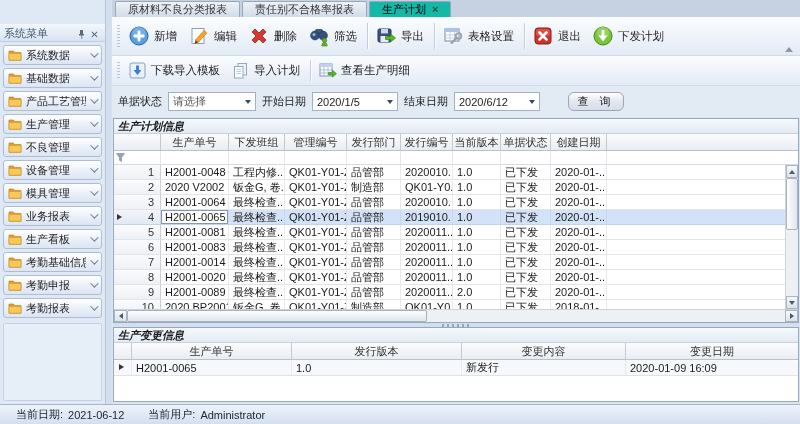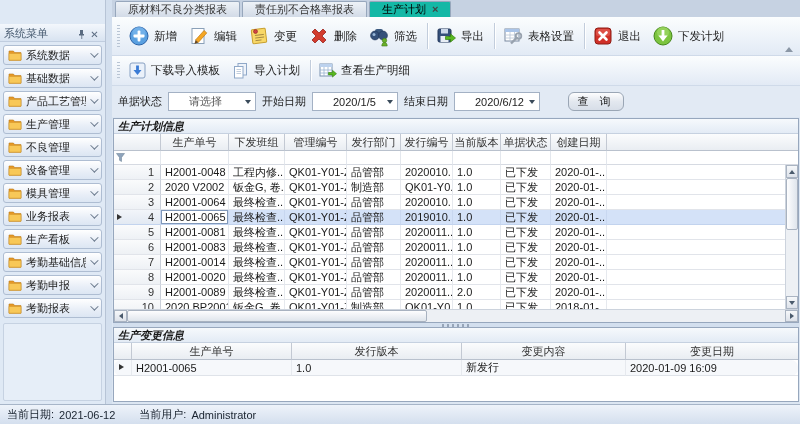--- a/index.html
+++ b/index.html
@@ -53,21 +53,21 @@
   .tsep { width: 1px; height: 70%; background: #c2cddc; margin: 0 3px; box-shadow: 1px 0 0 #fff; }
   .overflow-chevron { position: absolute; right: 7px; top: 47px; width: 0; height: 0;
           border-left: 4px solid transparent; border-right: 4px solid transparent;
           border-bottom: 5px solid #8b97a6; }
 
   
   .filterbar { height: 31px; display: flex; align-items: center; gap: 6px; padding: 0 6px;
                background: #e2eaf4; }
   .flabel { color: #222; white-space: nowrap; }
   .combo { height: 19px; background: #fff; border: 1px solid #a3b1c4; display: flex;
-           align-items: center; padding-left: 20px; position: relative; }
+           align-items: center; padding-left: 4px; position: relative; }
   .combo .val { flex: 1; color: #222; }
   .combo .muted { color: #555; }
   .dd { width: 14px; height: 100%; display: flex; align-items: center; justify-content: center; flex: none; }
   .dd::after { content: ""; width: 0; height: 0; border-left: 3.5px solid transparent;
                border-right: 3.5px solid transparent; border-top: 4px solid #3a4a5a; }
   .combo.status { width: 88px; }
   .combo.date { width: 86px; }
   .qbtn { margin-left: 22px; width: 56px; height: 19px; display: flex; align-items: center; justify-content: center;
           border: 1px solid #9aa6b5; border-radius: 6px; background: linear-gradient(#fdfdfe, #e3e8ef 50%, #d7dee8);
           color: #222; letter-spacing: 4px; }
@@ -136,21 +136,21 @@
   
   .c-ind { width: 18px; flex: none; position: relative; }
   .c-ind .ind-arrow { visibility: visible; left: 5px; }
   .c-order { width: 160px; flex: none; } .c-ver { width: 170px; flex: none; }
   .c-content { width: 164px; flex: none; } .c-date { flex: 1; border-right: none; }
   .chg-row { height: 16px; background: #f6f8fb; }
   .chg-row .cell { border-bottom: 1px solid #dfe3e9; }
 
   
   .statusbar { height: 20px; background: linear-gradient(#eef3fa, #d4dfee);
-               border-top: 1px solid #a7b5c8; display: flex; align-items: center; gap: 5px; padding: 0 7px;
+               border-top: 1px solid #a7b5c8; display: flex; align-items: center; gap: 5px; padding: 0 16px;
                color: #1a2430; }
   .statusbar .gap { width: 14px; }
 
   .funnel { width: 9px; height: 9px; }
 </style>
 </head>
 <body>
 
 <div class="app">
   <div class="main">
@@ -294,28 +294,20 @@
 
         <div class="tbtn">
           <svg width="22" height="22" viewBox="0 0 22 22">
             <rect x="4" y="3.5" width="12" height="15" fill="#fff" stroke="#8aa0b8"></rect>
             <path d="M7.5 15 L16 5.5 l2.8 2.4 L10.3 17.4 z" fill="#f5a623" stroke="#c07c18" stroke-width="0.7"></path>
             <path d="M7.5 15 l-1 4 3.8-1.6 z" fill="#6b4a20"></path>
           </svg>
           <span>编辑</span>
         </div>
 
-        <div class="tbtn">
-          <svg width="22" height="22" viewBox="0 0 22 22">
-            <rect x="4" y="4" width="14" height="14" rx="1" fill="#f8d868" stroke="#c8a030" transform="rotate(-7 11 11)"></rect>
-            <circle cx="7.5" cy="6.5" r="2" fill="#c44" stroke="#922" stroke-width="0.6"></circle>
-            <path d="M7 10 h9 M7 12.6 h9 M7 15.2 h6" stroke="#a08440" stroke-width="0.9" transform="rotate(-7 11 11)"></path>
-          </svg>
-          <span>变更</span>
-        </div>
 
         <div class="tbtn">
           <svg width="22" height="22" viewBox="0 0 22 22">
             <path d="M4 7 L7 4 L11 8 L15 4 L18 7 L14 11 L18 15 L15 18 L11 14 L7 18 L4 15 L8 11 Z" fill="#d23c2e" stroke="#9a221a" stroke-width="0.8"></path>
           </svg>
           <span>删除</span>
         </div>
 
         <div class="tbtn">
           <svg width="22" height="22" viewBox="0 0 22 22">

